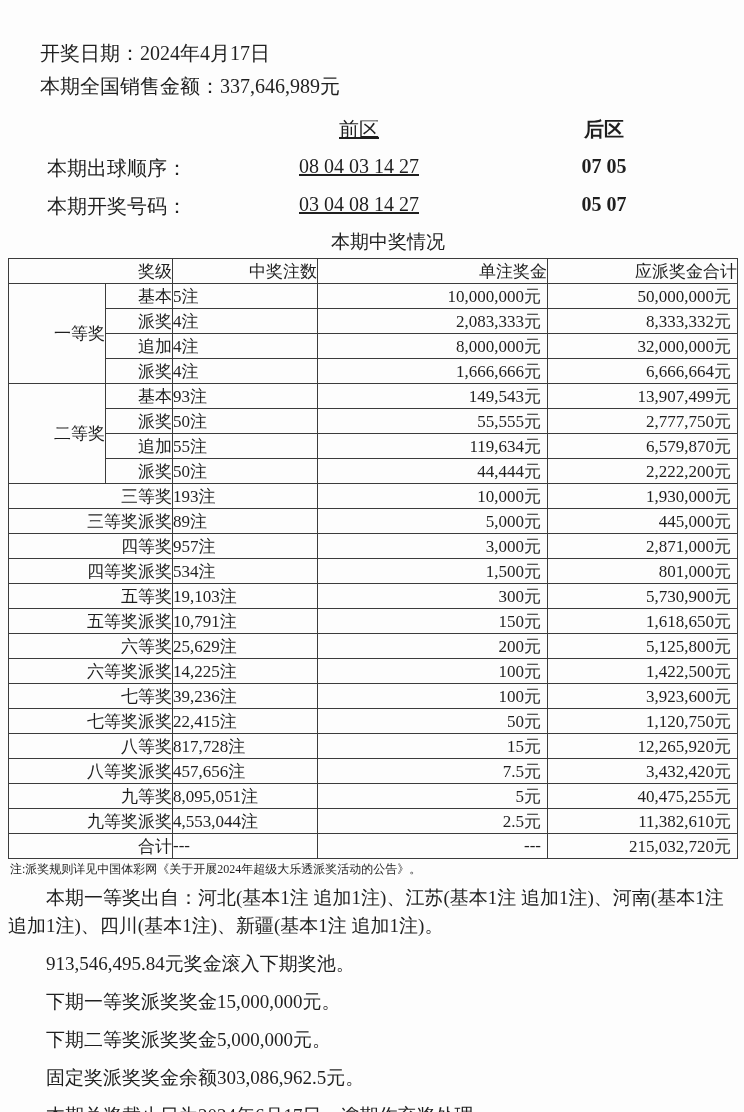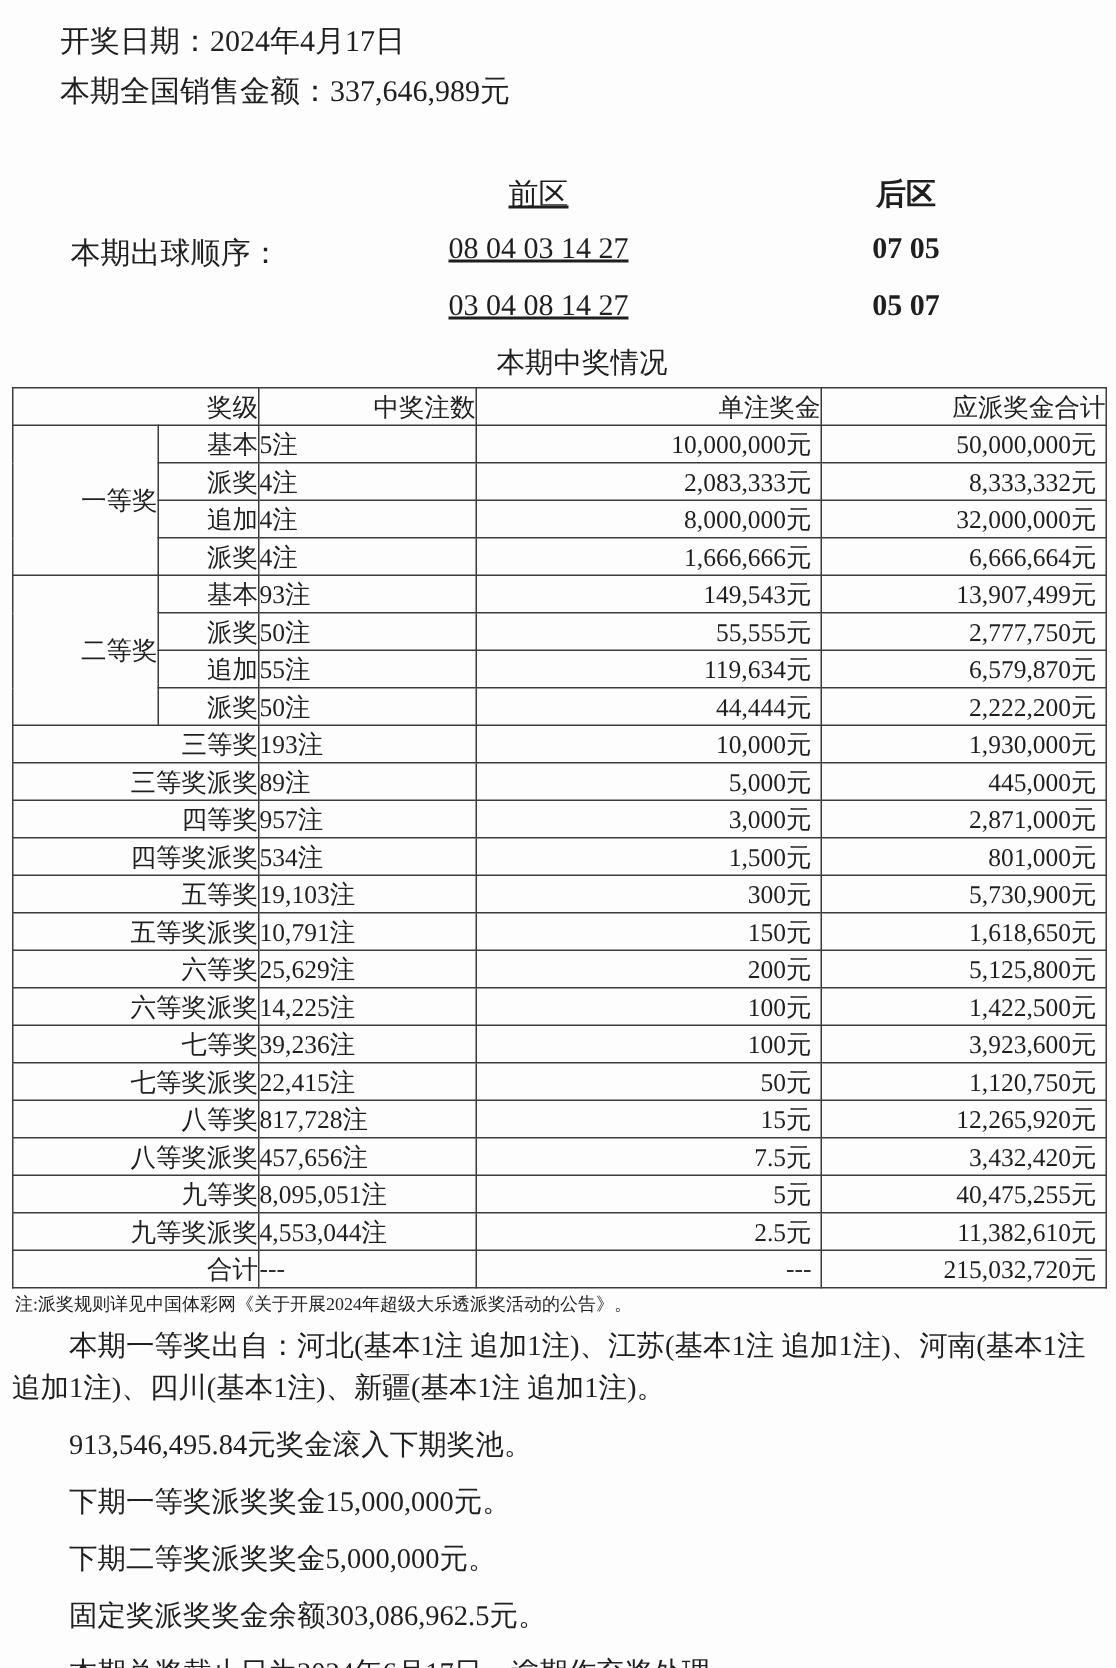--- a/index.html
+++ b/index.html
@@ -8,21 +8,21 @@
     background:#ffffff;
     font-family:"Liberation Serif","DejaVu Serif",serif;
     color:#1f1f1f;
   }
   .page{
     position:relative;width:744px;height:1112px;
     background:#fdfdfd;overflow:hidden;
   }
   
   .top-info{
-    position:absolute;top:12px;left:40px;
+    position:absolute;top:37px;left:40px;
     font-size:20px;line-height:33px;white-space:nowrap;
   }
   
   .zone-row{position:absolute;left:0;width:744px;height:26px;font-size:20px;}
   .row-zone-labels{top:116px;}
   .row-order{top:155px;}
   .row-result{top:193px;}
   .zone-row .col-label{position:absolute;left:47px;white-space:nowrap;}
   .zone-row .col-front{position:absolute;left:238px;width:242px;text-align:center;white-space:nowrap;text-decoration:underline;}
   .zone-row .col-back{position:absolute;left:518px;width:172px;text-align:center;white-space:nowrap;font-weight:bold;}
@@ -72,20 +72,21 @@
     <div class="col-back">后区</div>
   </div>
 
   <div class="zone-row row-order">
     <div class="col-label">本期出球顺序：</div>
     <div class="col-front">08 04 03 14 27</div>
     <div class="col-back">07 05</div>
   </div>
 
   <div class="zone-row row-result">
+    <div class="col-label">本期开奖号码：</div>
     <div class="col-front">03 04 08 14 27</div>
     <div class="col-back">05 07</div>
   </div>
 
   <div class="table-title">本期中奖情况</div>
 
   <table class="prize">
     <colgroup>
       <col style="width:97px">
         <col style="width:67px">

